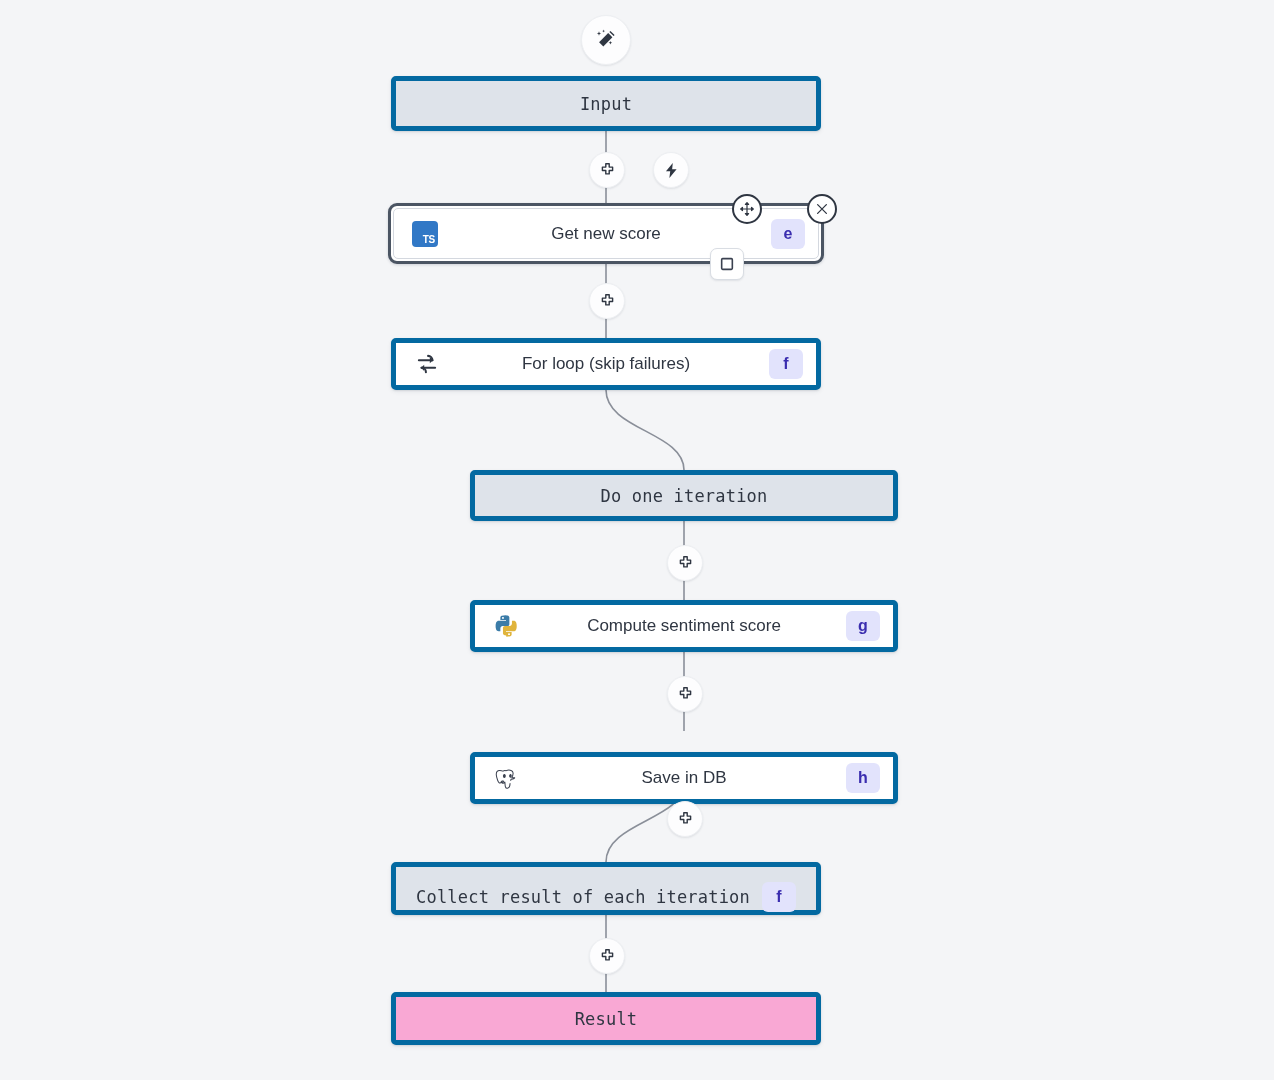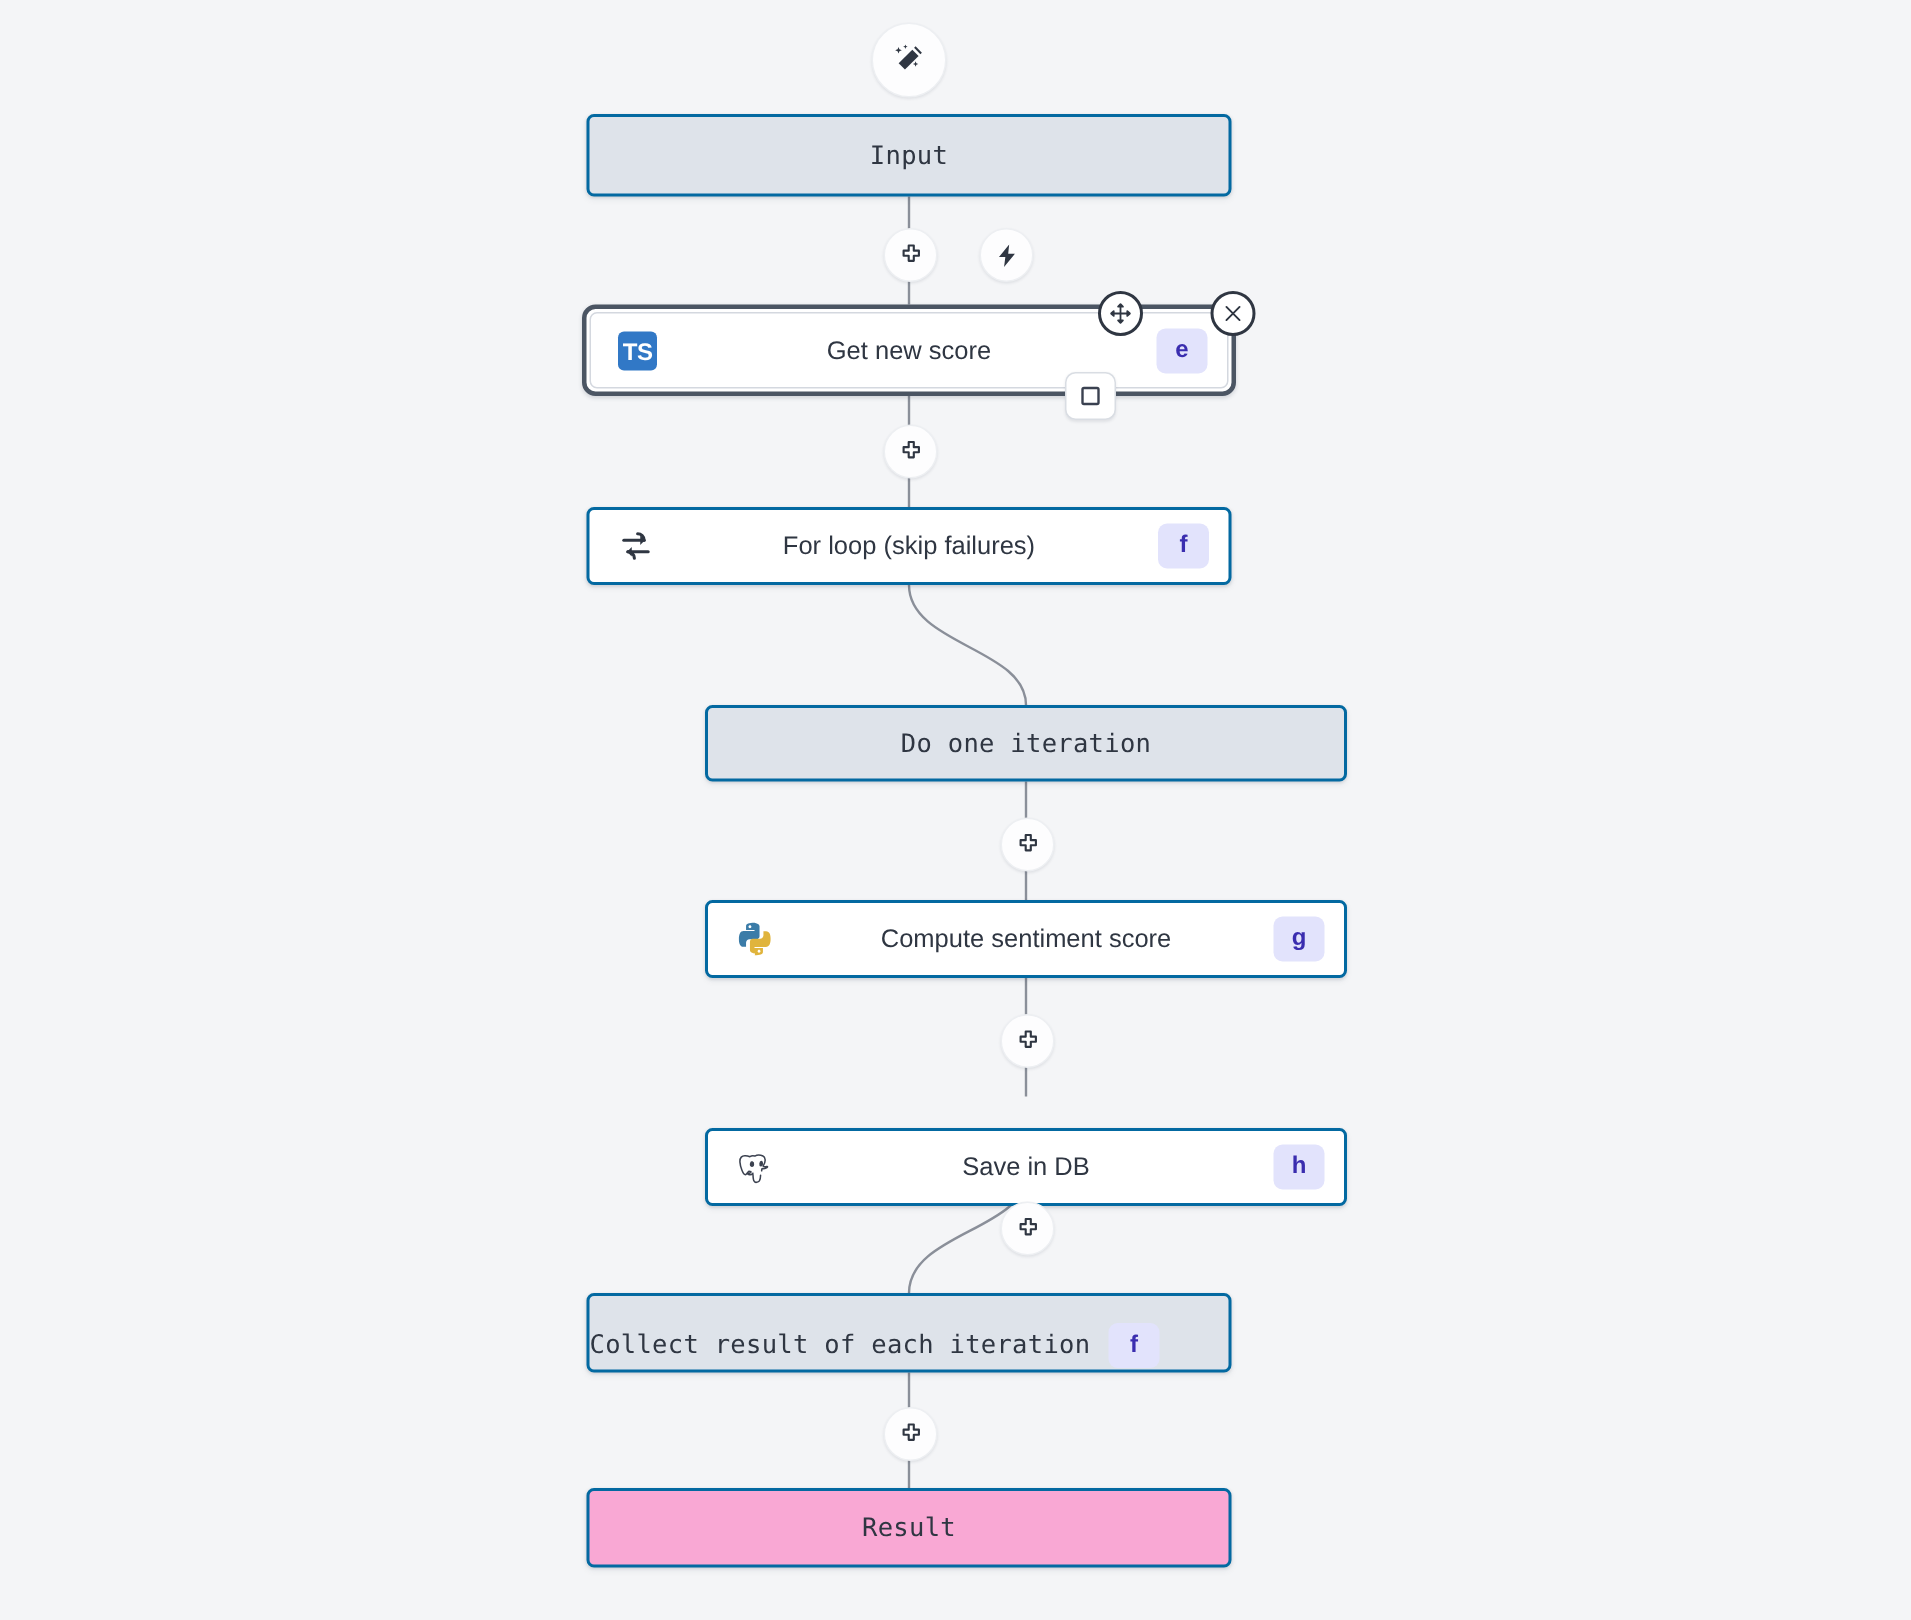--- a/index.html
+++ b/index.html
@@ -26,21 +26,21 @@
     position: absolute;
     left: 0; top: 0;
     width: 1274px;
     height: 1080px;
     pointer-events: none;
   }
   
   .node {
     position: absolute;
     box-sizing: border-box;
-    border: 2px solid #0369a1;
+    border: 5px solid #0369a1;
     border-radius: 5px;
     display: flex;
     align-items: center;
     box-shadow: 0 1px 2px rgba(40,50,70,0.13), 0 2px 5px rgba(40,50,70,0.06);
   }
   .node.virtual {
     background: #DEE3EA;
     justify-content: center;
   }
   .node.plain {
@@ -97,21 +97,21 @@
     justify-content: center;
   }
   .kbd.inline {
     position: static;
     transform: none;
     margin-left: 12px;
   }
   .mono-row {
     display: flex;
     align-items: center;
-    justify-content: flex-start;
+    justify-content: center;
     width: 100%;
     margin-top: 16px;
   }
   
   .sel-wrap {
     position: absolute;
     box-sizing: border-box;
     border: 3px solid #4B5563;
     border-radius: 9px;
     background: #FFFFFF;
@@ -166,21 +166,21 @@
     box-shadow: 0 1px 2px rgba(40,50,70,0.10);
   }
   .ts-badge {
     width: 26px;
     height: 26px;
     border-radius: 4px;
     background: #3178C6;
     color: #FFFFFF;
     font-family: "Liberation Sans", sans-serif;
     font-weight: bold;
-    font-size: 16px;
+    font-size: 10px;
     display: flex;
     align-items: flex-end;
     justify-content: flex-end;
     padding: 0 3px 2px 0;
     box-sizing: border-box;
     letter-spacing: -0.3px;
   }
 </style>
 </head>
 <body>

